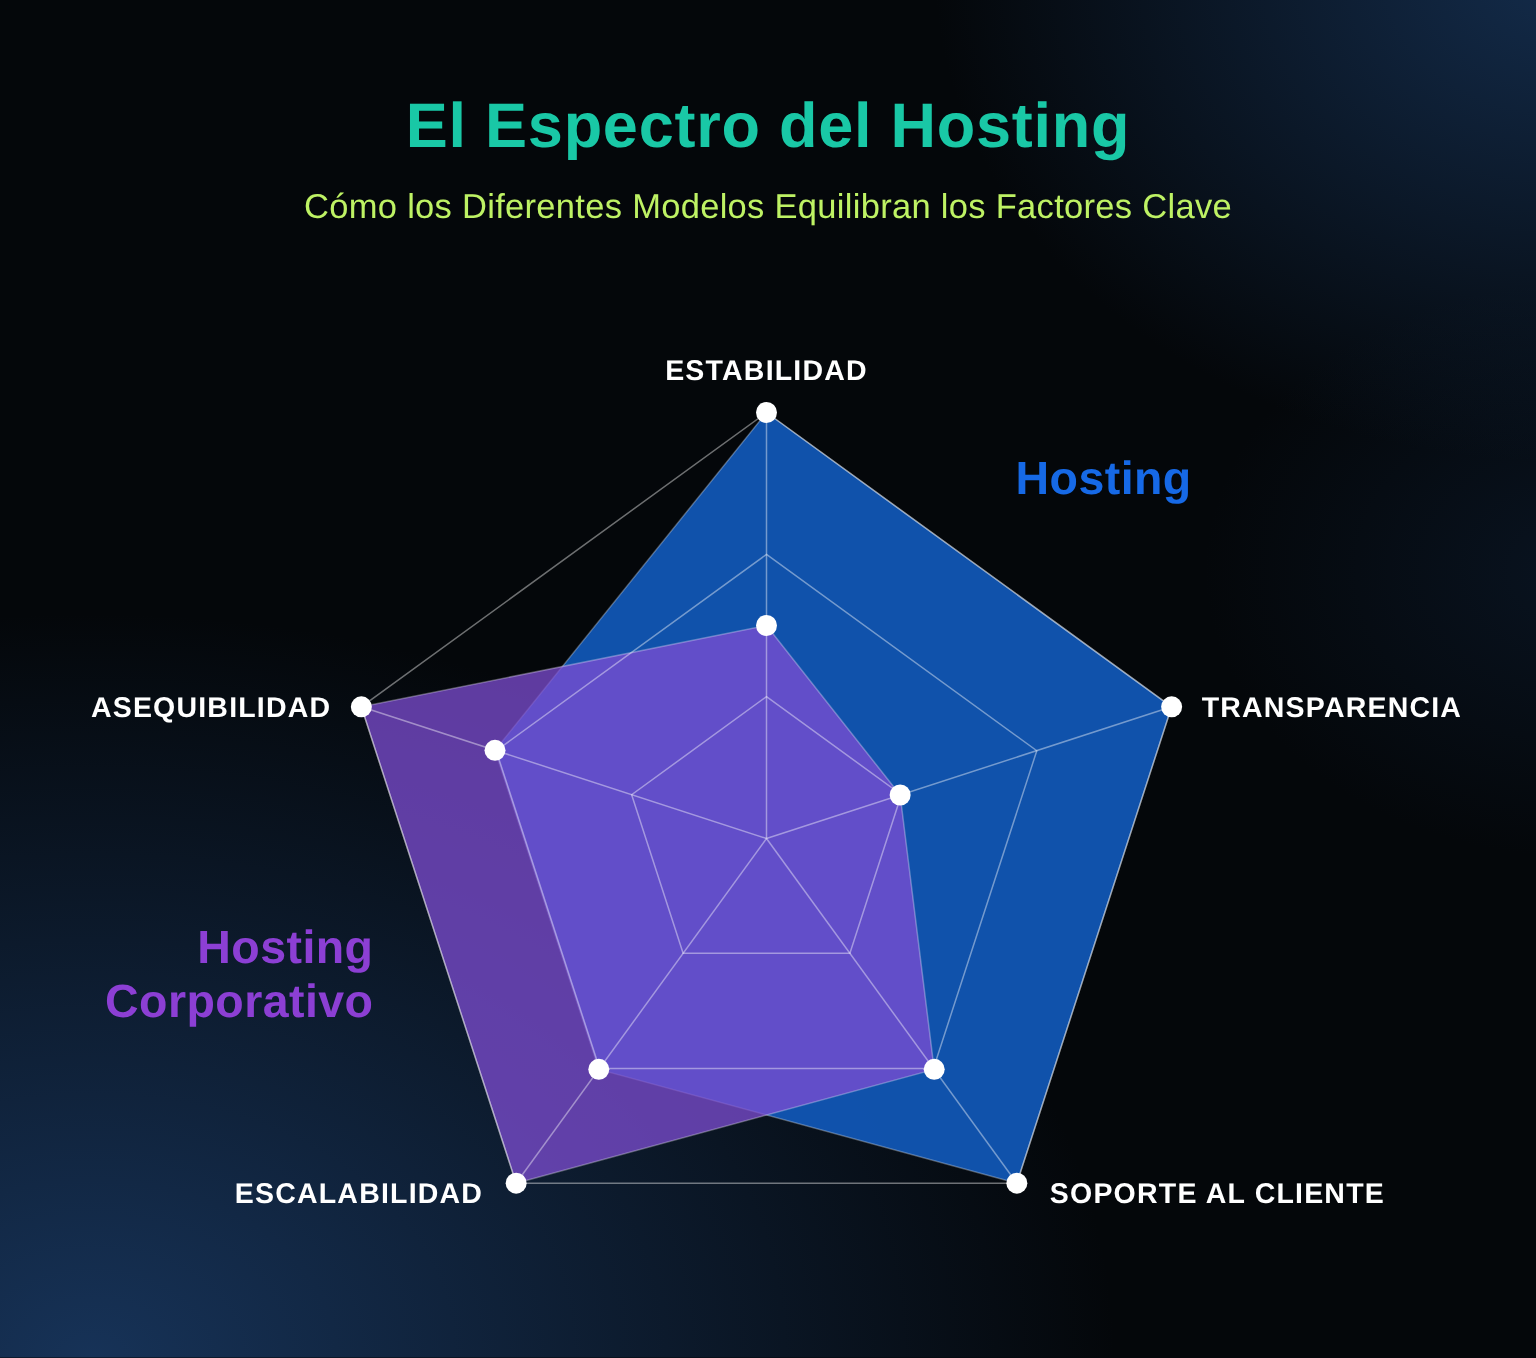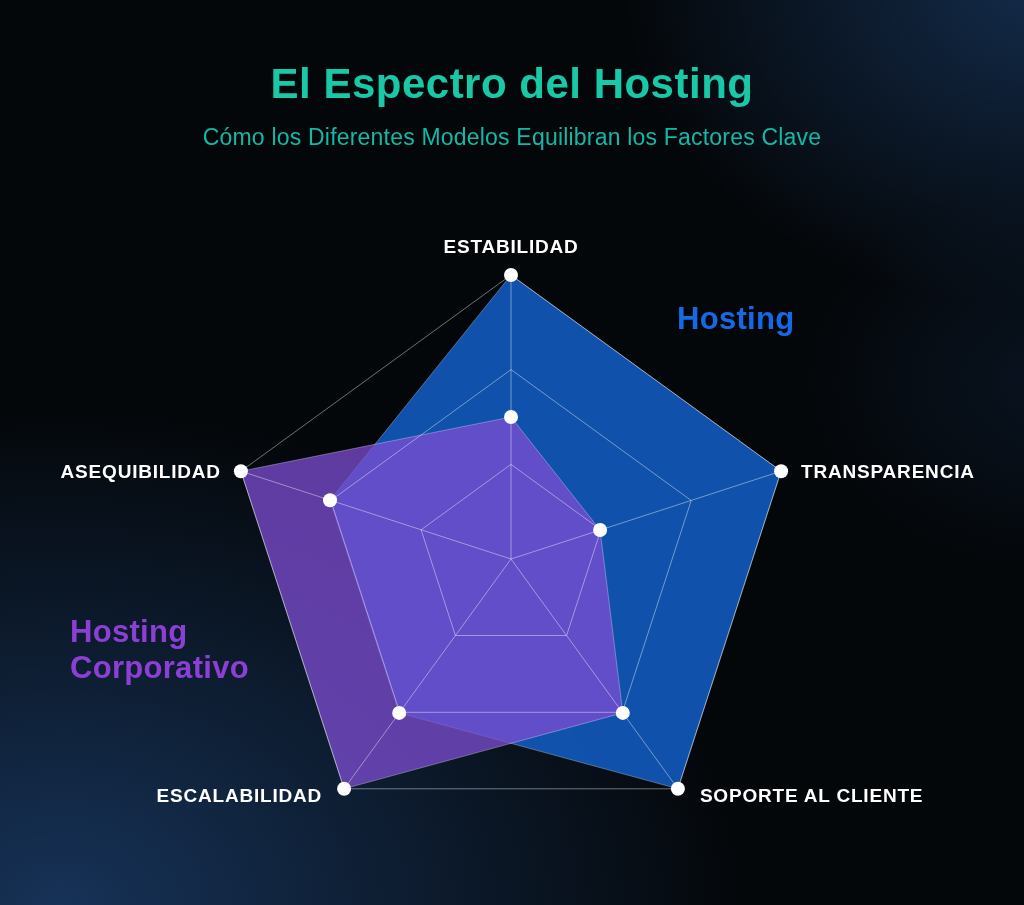--- a/index.html
+++ b/index.html
@@ -24,35 +24,36 @@
     position: absolute; top: 124px; left: 0; width: 1024px;
     text-align: center;
     font-size: 23px; font-weight: 400; letter-spacing: 0.2px;
     margin: 0;
   }
   .series-label {
     position: absolute;
     font-size: 31px; font-weight: 800; line-height: 1.16;
     letter-spacing: 0.3px;
     white-space: nowrap;
+    text-align: right;
   }
   .series-label-independiente { left: 677px; top: 301px; }
   .series-label-corporativo   { left: 70px;  top: 614px; }
   svg.radar { position: absolute; left: 0; top: 0; }
   .axis-label-text {
     font-family: "Liberation Sans", sans-serif;
     font-size: 19px; font-weight: 700; letter-spacing: 0.8px;
     fill: #ffffff;
   }
 </style>
 </head>
 <body>
 
 <h1 class="page-title" style="color: rgb(25, 200, 166);">El Espectro del Hosting</h1>
-<div class="page-subtitle" style="color: #14b8a6;">Cómo los Diferentes Modelos Equilibran los Factores Clave</div>
+<div class="page-subtitle" style="color: #bef264;">Cómo los Diferentes Modelos Equilibran los Factores Clave</div>
 
 <svg class="radar" width="1024" height="905" viewBox="0 0 1024 905">
   <g id="g-series">
       <polygon points="511.0,275.0 781.1,471.2 677.9,788.8 399.2,712.9 330.0,500.2" fill="#1155B2" fill-opacity="0.96" stroke="rgba(255,255,255,0.30)" stroke-width="1" stroke-linejoin="round"></polygon>
       <polygon points="511.0,417.0 600.1,530.0 622.8,712.9 344.1,788.8 240.9,471.2" fill="#7D4DD3" fill-opacity="0.75" stroke="rgba(255,255,255,0.30)" stroke-width="1" stroke-linejoin="round"></polygon>
     </g>
   <g id="g-grid">
       <polygon points="511.0,464.4 600.9,529.8 566.6,635.5 455.4,635.5 421.1,529.8" fill="none" stroke="rgba(255,255,255,0.42)" stroke-width="1"></polygon>
       <polygon points="511.0,369.6 691.2,500.5 622.3,712.3 399.7,712.3 330.8,500.5" fill="none" stroke="rgba(255,255,255,0.42)" stroke-width="1"></polygon>
       <polygon points="511.0,275.0 781.1,471.2 677.9,788.8 344.1,788.8 240.9,471.2" fill="none" stroke="rgba(255,255,255,0.42)" stroke-width="1"></polygon>

